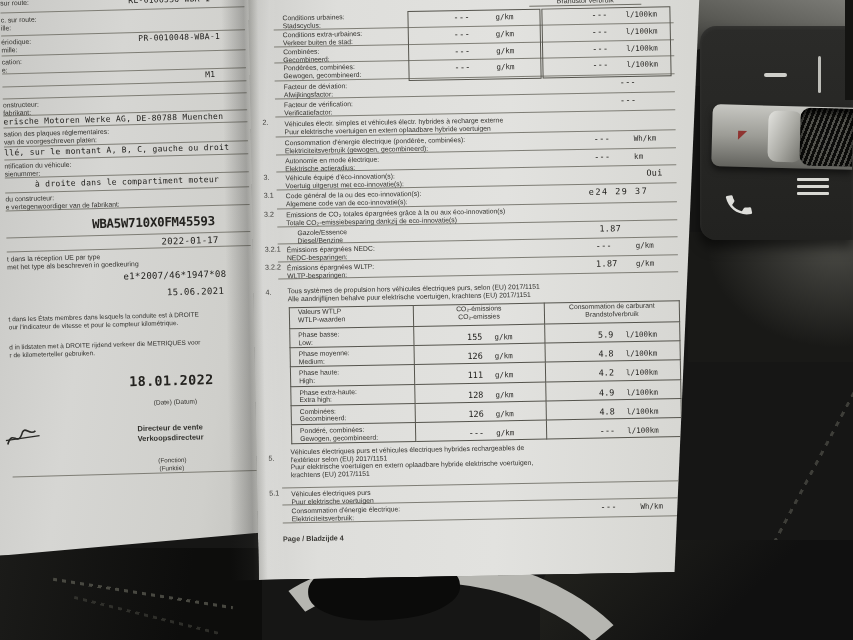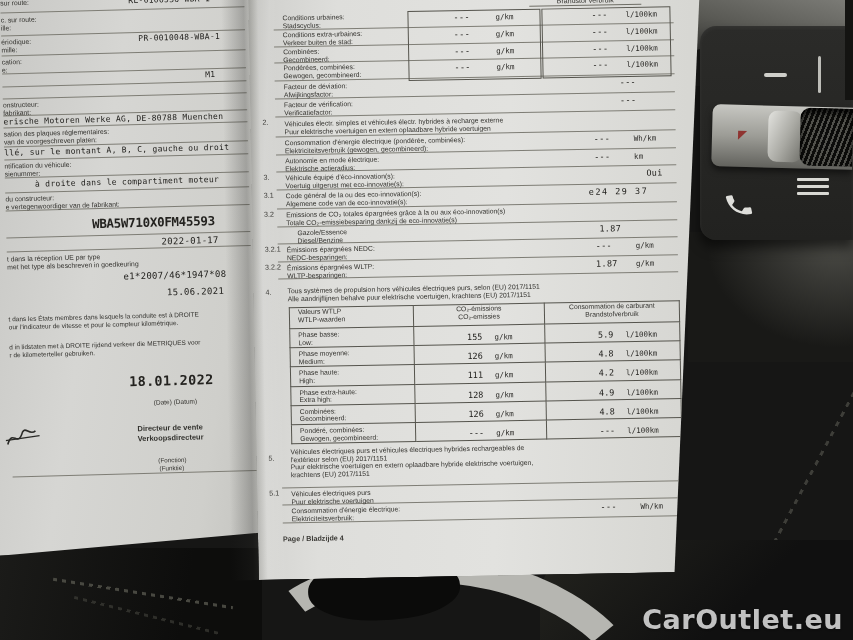--- a/index.html
+++ b/index.html
@@ -440,14 +440,13 @@
       </div>
       <div class="rrow" style="height:12px"></div>
       <div class="rrow" style="height:14px;padding-left:0">
         <span class="flab" style="font-size:7.2px;font-weight:bold;color:#3a3935">Page / Bladzijde 4</span>
       </div>
     </div>
   </div>
 
   <div class="crease"></div>
 
-  <div class="watermark">CarOutlet.eu</div>
 </div>
 
 </body></html>

